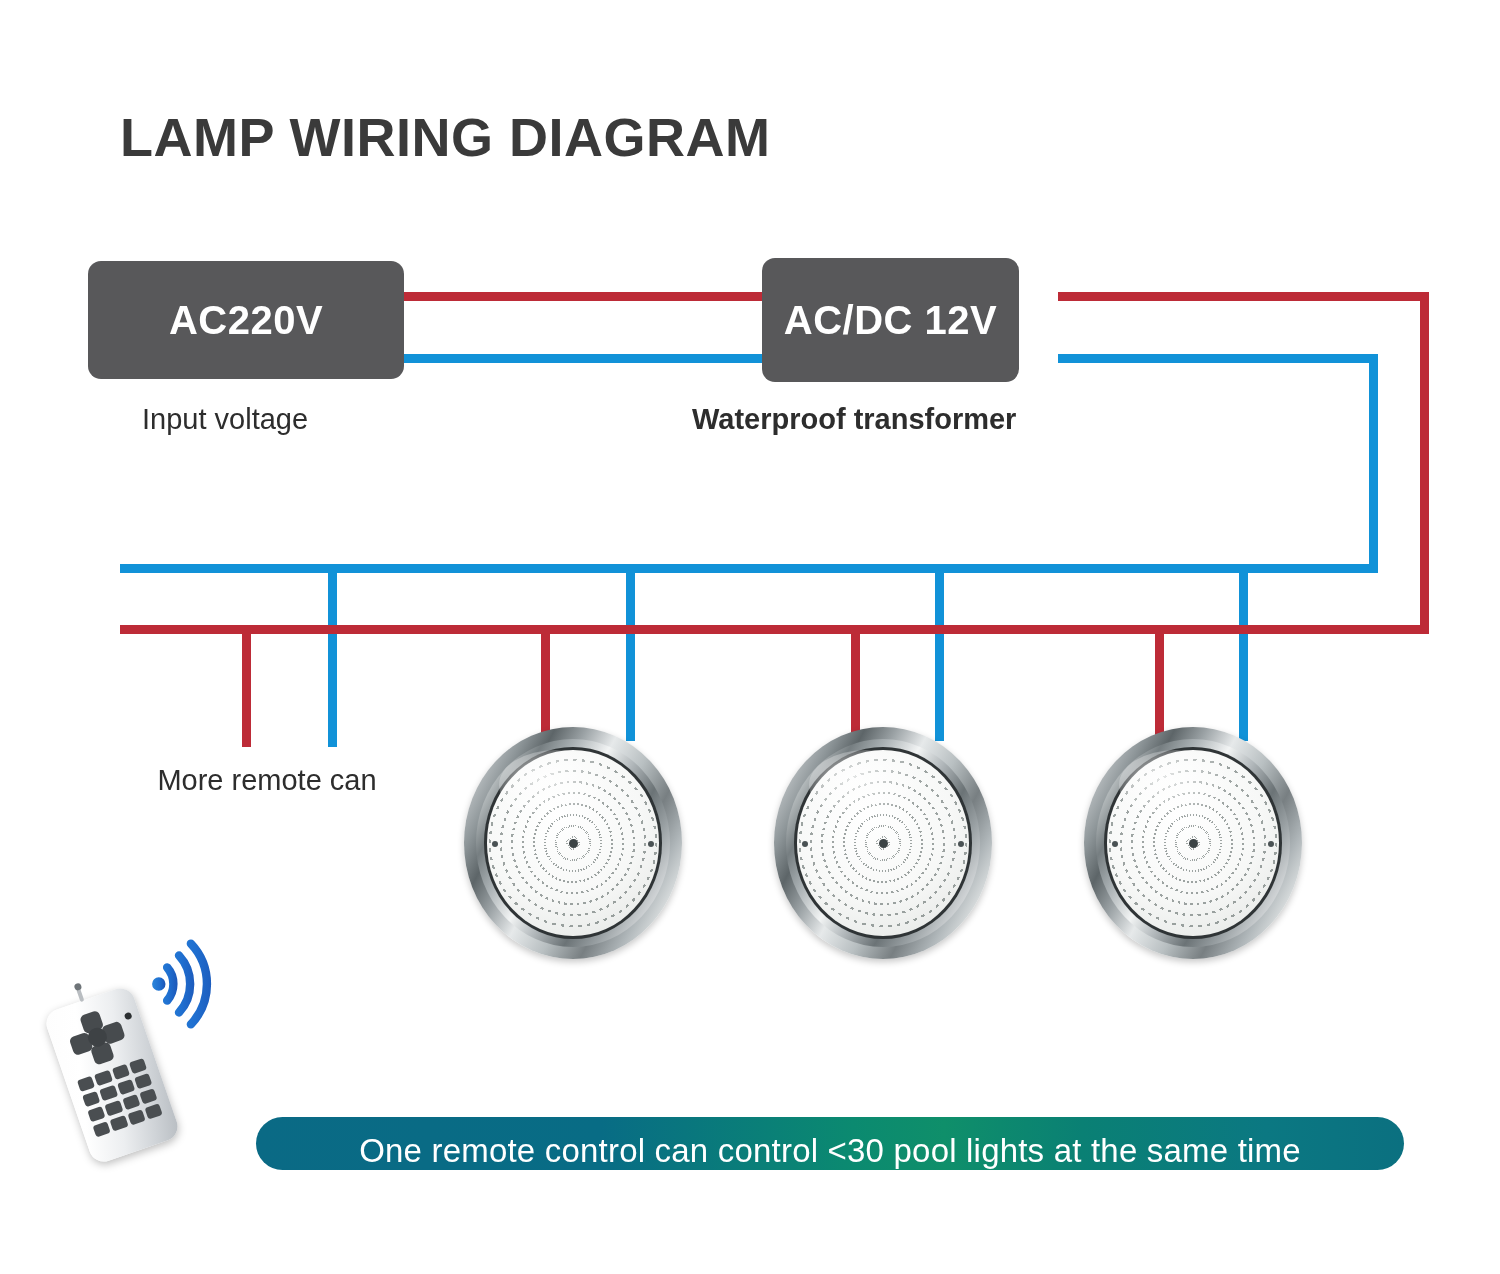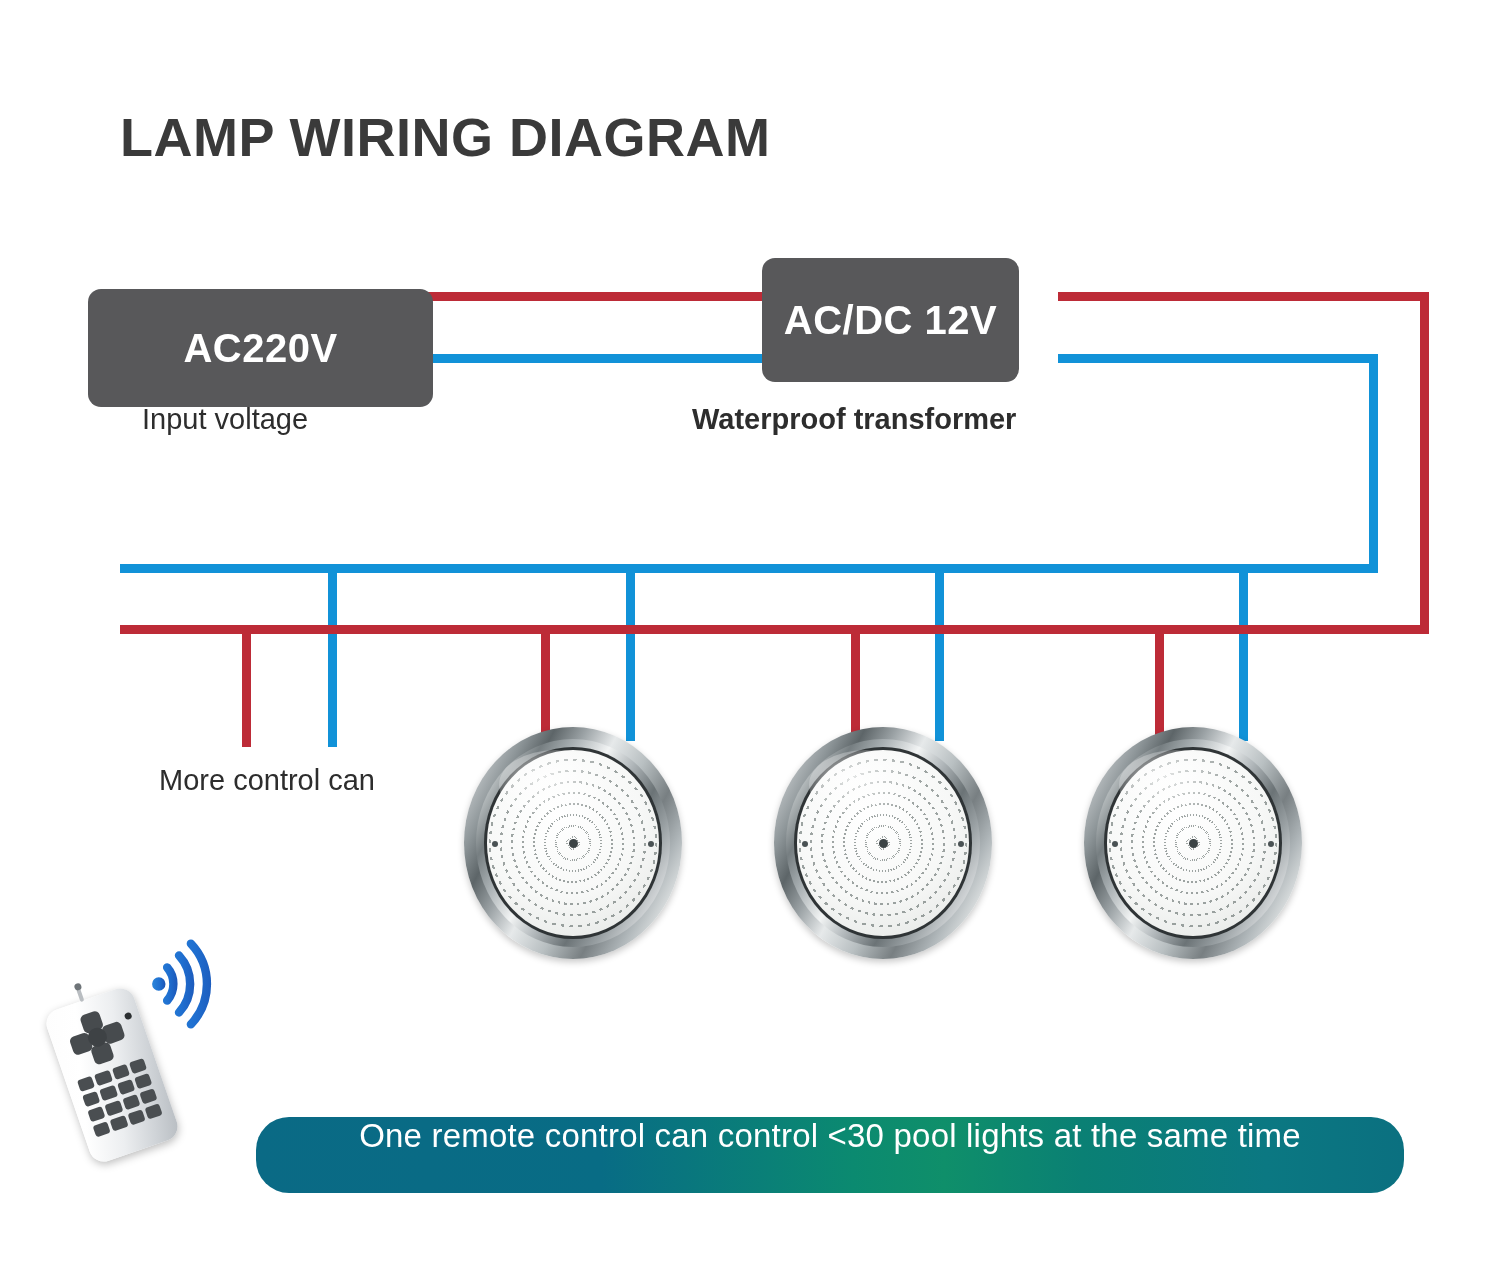--- a/index.html
+++ b/index.html
@@ -38,21 +38,21 @@
     border-radius: 13px;
     color: #ffffff;
     font-size: 40px;
     font-weight: bold;
     display: flex;
     align-items: center;
     justify-content: center;
     letter-spacing: 0.5px;
     z-index: 6;
   }
-  #box-ac220 { left: 88px;  top: 261px; width: 345px; height: 118px; margin-top: 28px; }
+  #box-ac220 { left: 88px;  top: 261px; width: 316px; height: 118px; }
   #box-acdc  { left: 762px; top: 258px; width: 257px; height: 124px; }
 
   .caption {
     position: absolute;
     font-size: 29px;
     color: #2d2d2d;
     white-space: nowrap;
   }
   #cap-input { left: 130px; top: 403px; margin-left: 12px; }
   #cap-trans { left: 692px; top: 403px; font-weight: bold; }
@@ -272,32 +272,32 @@
     background: #4a4e51;
     border-radius: 3px;
   }
 
   
   #banner {
     position: absolute;
     left: 256px;
     top: 1117px;
     width: 1148px;
-    height: 76px;
+    height: 53px;
     border-radius: 33px;
     background: linear-gradient(90deg,
         #0a6a85 0%,
         #086c85 30%,
         #0b8a70 52%,
         #0f8f6a 60%,
         #0a8074 72%,
         #0b7882 88%,
         #0b7080 100%);
     display: flex;
-    align-items: flex-start;
+    align-items: flex-end;
     justify-content: center;
     z-index: 8;
   }
   #banner .banner-text {
     color: #ffffff;
     font-size: 33px;
     white-space: nowrap;
     letter-spacing: 0.2px;
   }
 </style>
@@ -337,21 +337,21 @@
     <span>AC220V</span>
   </div>
   <div class="srcbox" id="box-acdc">
     <span>AC/DC 12V</span>
   </div>
 
   <div class="caption" id="cap-input">Input voltage</div>
   <div class="caption" id="cap-trans">Waterproof transformer</div>
 
   <div class="sidenote">
-    <div>More control can</div>
+    <div>More remote can</div>
   </div>
 
   <div class="lamp" style="left:464px; top:727px;">
     <div class="bezel"></div>
     <div class="bezel-inner"></div>
     <div class="rim-dark"></div>
     <div class="face">
       <div class="leds"></div>
       <div class="center-dot"></div>
       <div class="screw l"></div>

